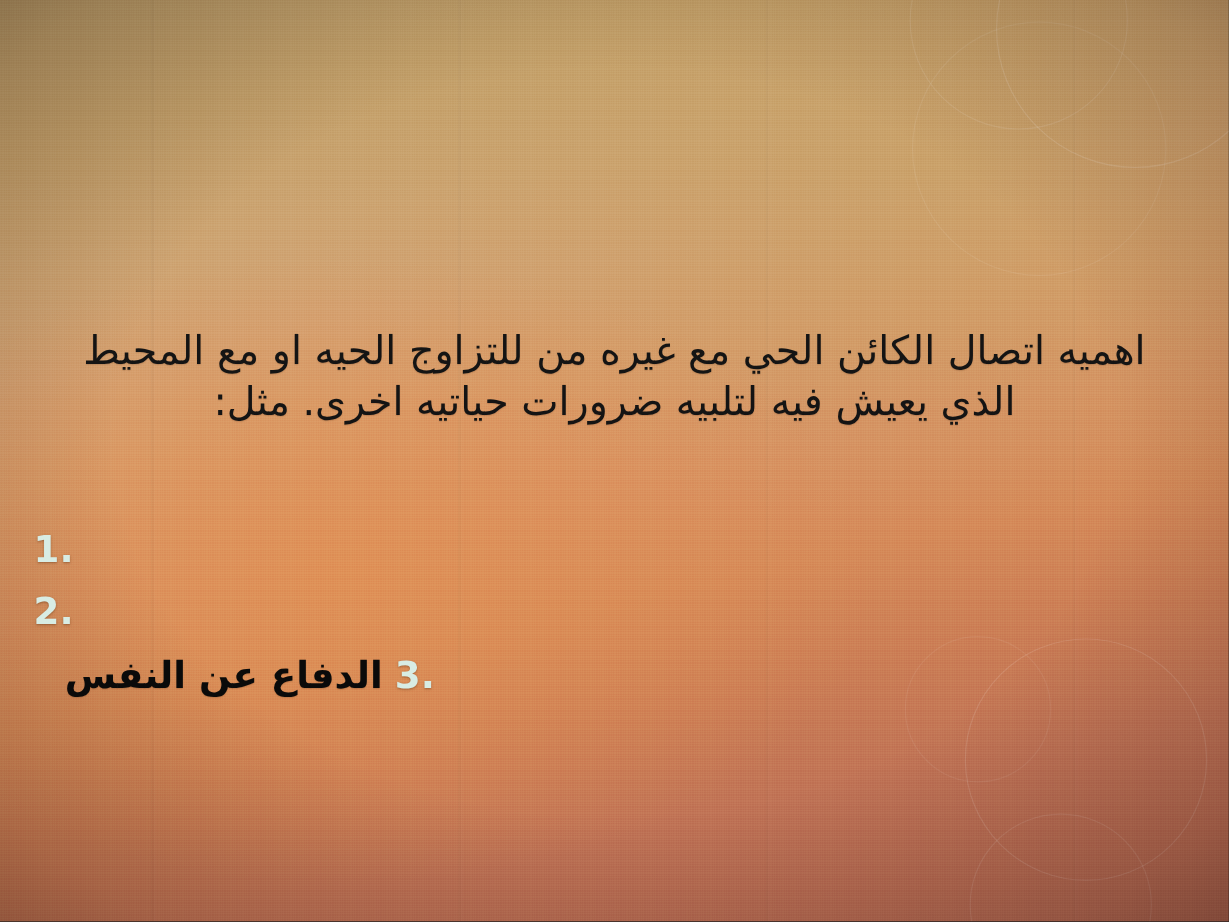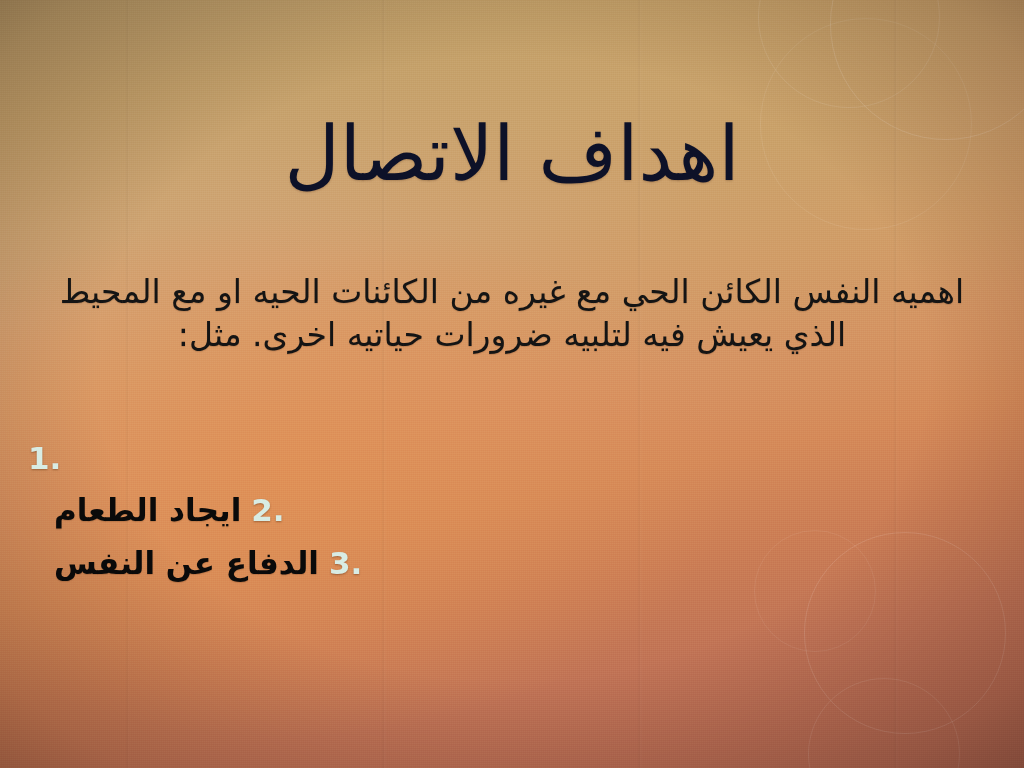--- a/index.html
+++ b/index.html
@@ -163,33 +163,31 @@
   <div class="deco-circle deco-c4"></div>
   <div class="deco-circle deco-c5"></div>
   <div class="deco-circle deco-c6"></div>
 
   <div class="texture"></div>
   <div class="seams"></div>
   <div class="vignette"></div>
 
   <div class="content">
 
-    <h1 class="slide-title">اهداف الاتصال</h1>
 
-    <p class="body-paragraph">اهميه النفس الكائن الحي مع غيره من الكائنات الحيه او مع المحيط الذي يعيش فيه لتلبيه ضرورات حياتيه اخرى. مثل:</p>
+    <p class="body-paragraph">اهميه اتصال الكائن الحي مع غيره من للتزاوج الحيه او مع المحيط الذي يعيش فيه لتلبيه ضرورات حياتيه اخرى. مثل:</p>
 
     <ol class="bullet-list">
 
       <li class="bullet-item">
         <span class="bullet-marker">.1</span>
       </li>
 
       <li class="bullet-item">
         <span class="bullet-marker">.2</span>
-        <span class="bullet-text">ايجاد الطعام</span>
       </li>
 
       <li class="bullet-item">
         <span class="bullet-marker">.3</span>
         <span class="bullet-text">الدفاع عن النفس</span>
       </li>
 
     </ol>
   </div>
 </div>

